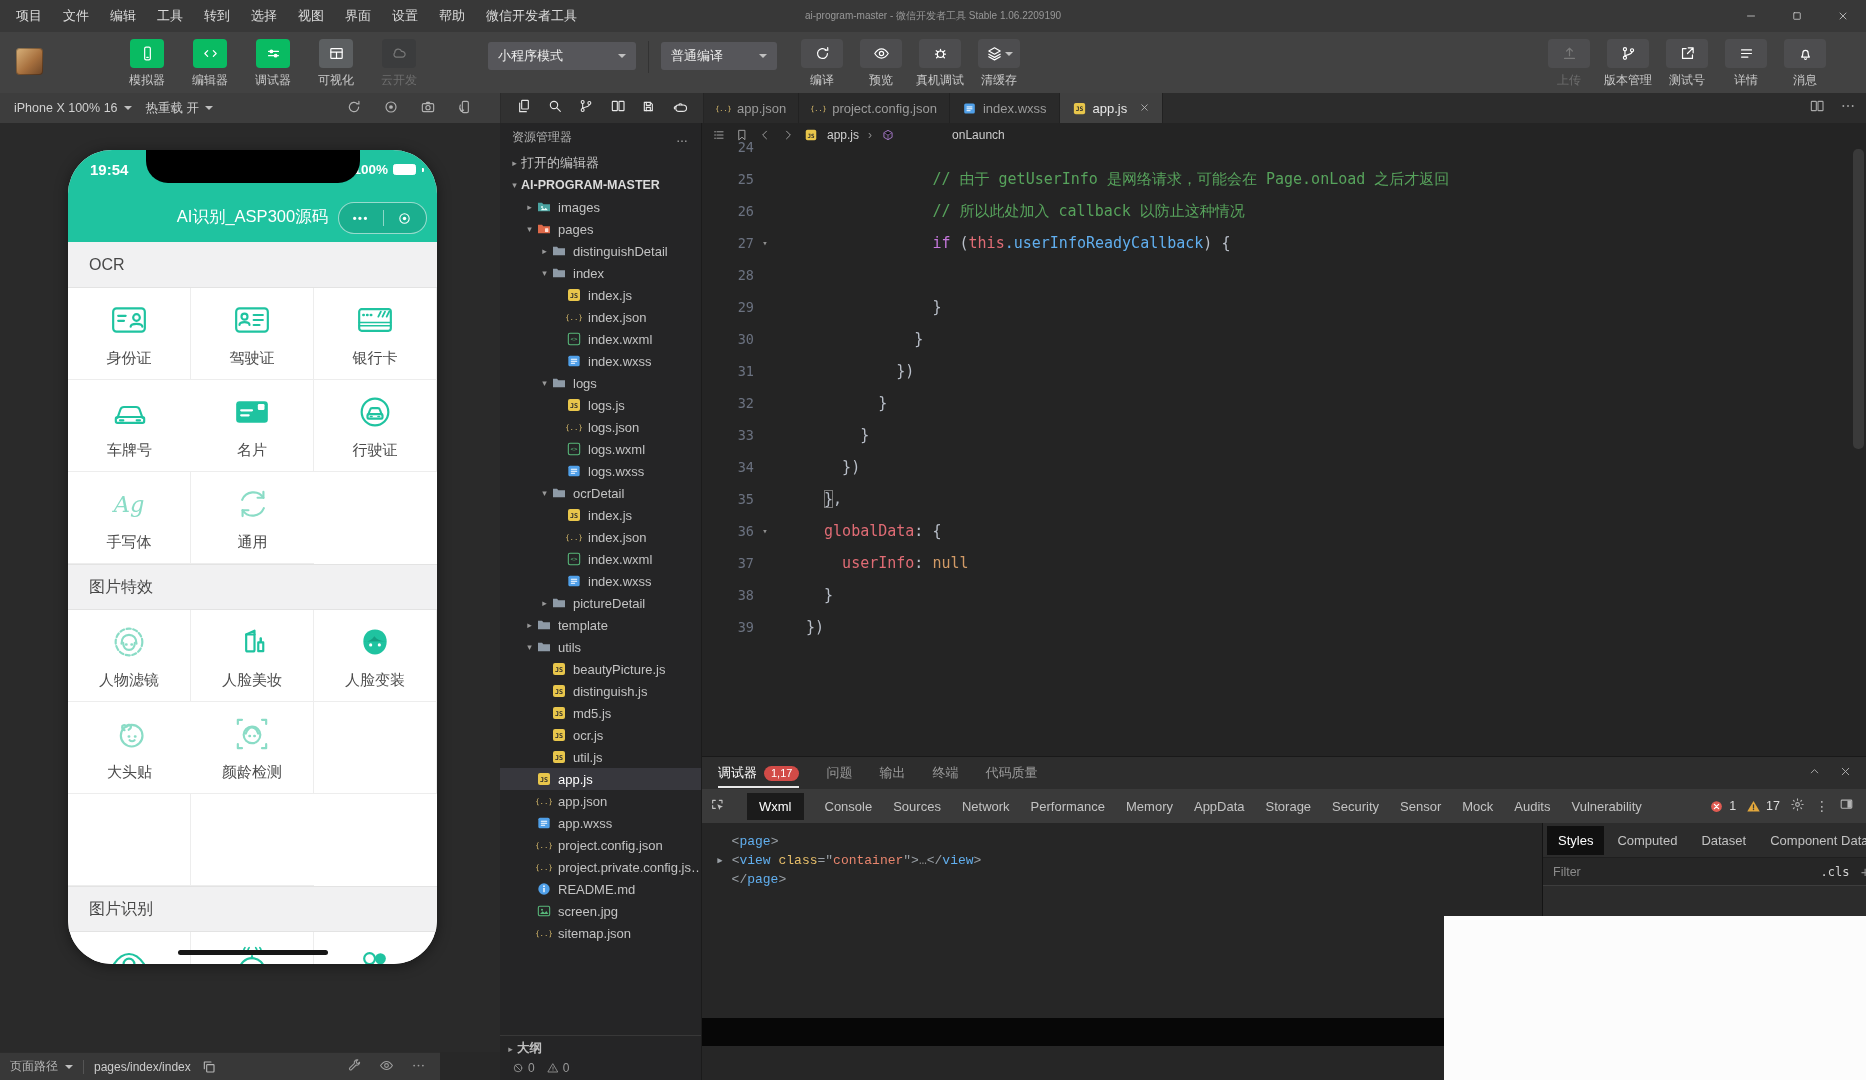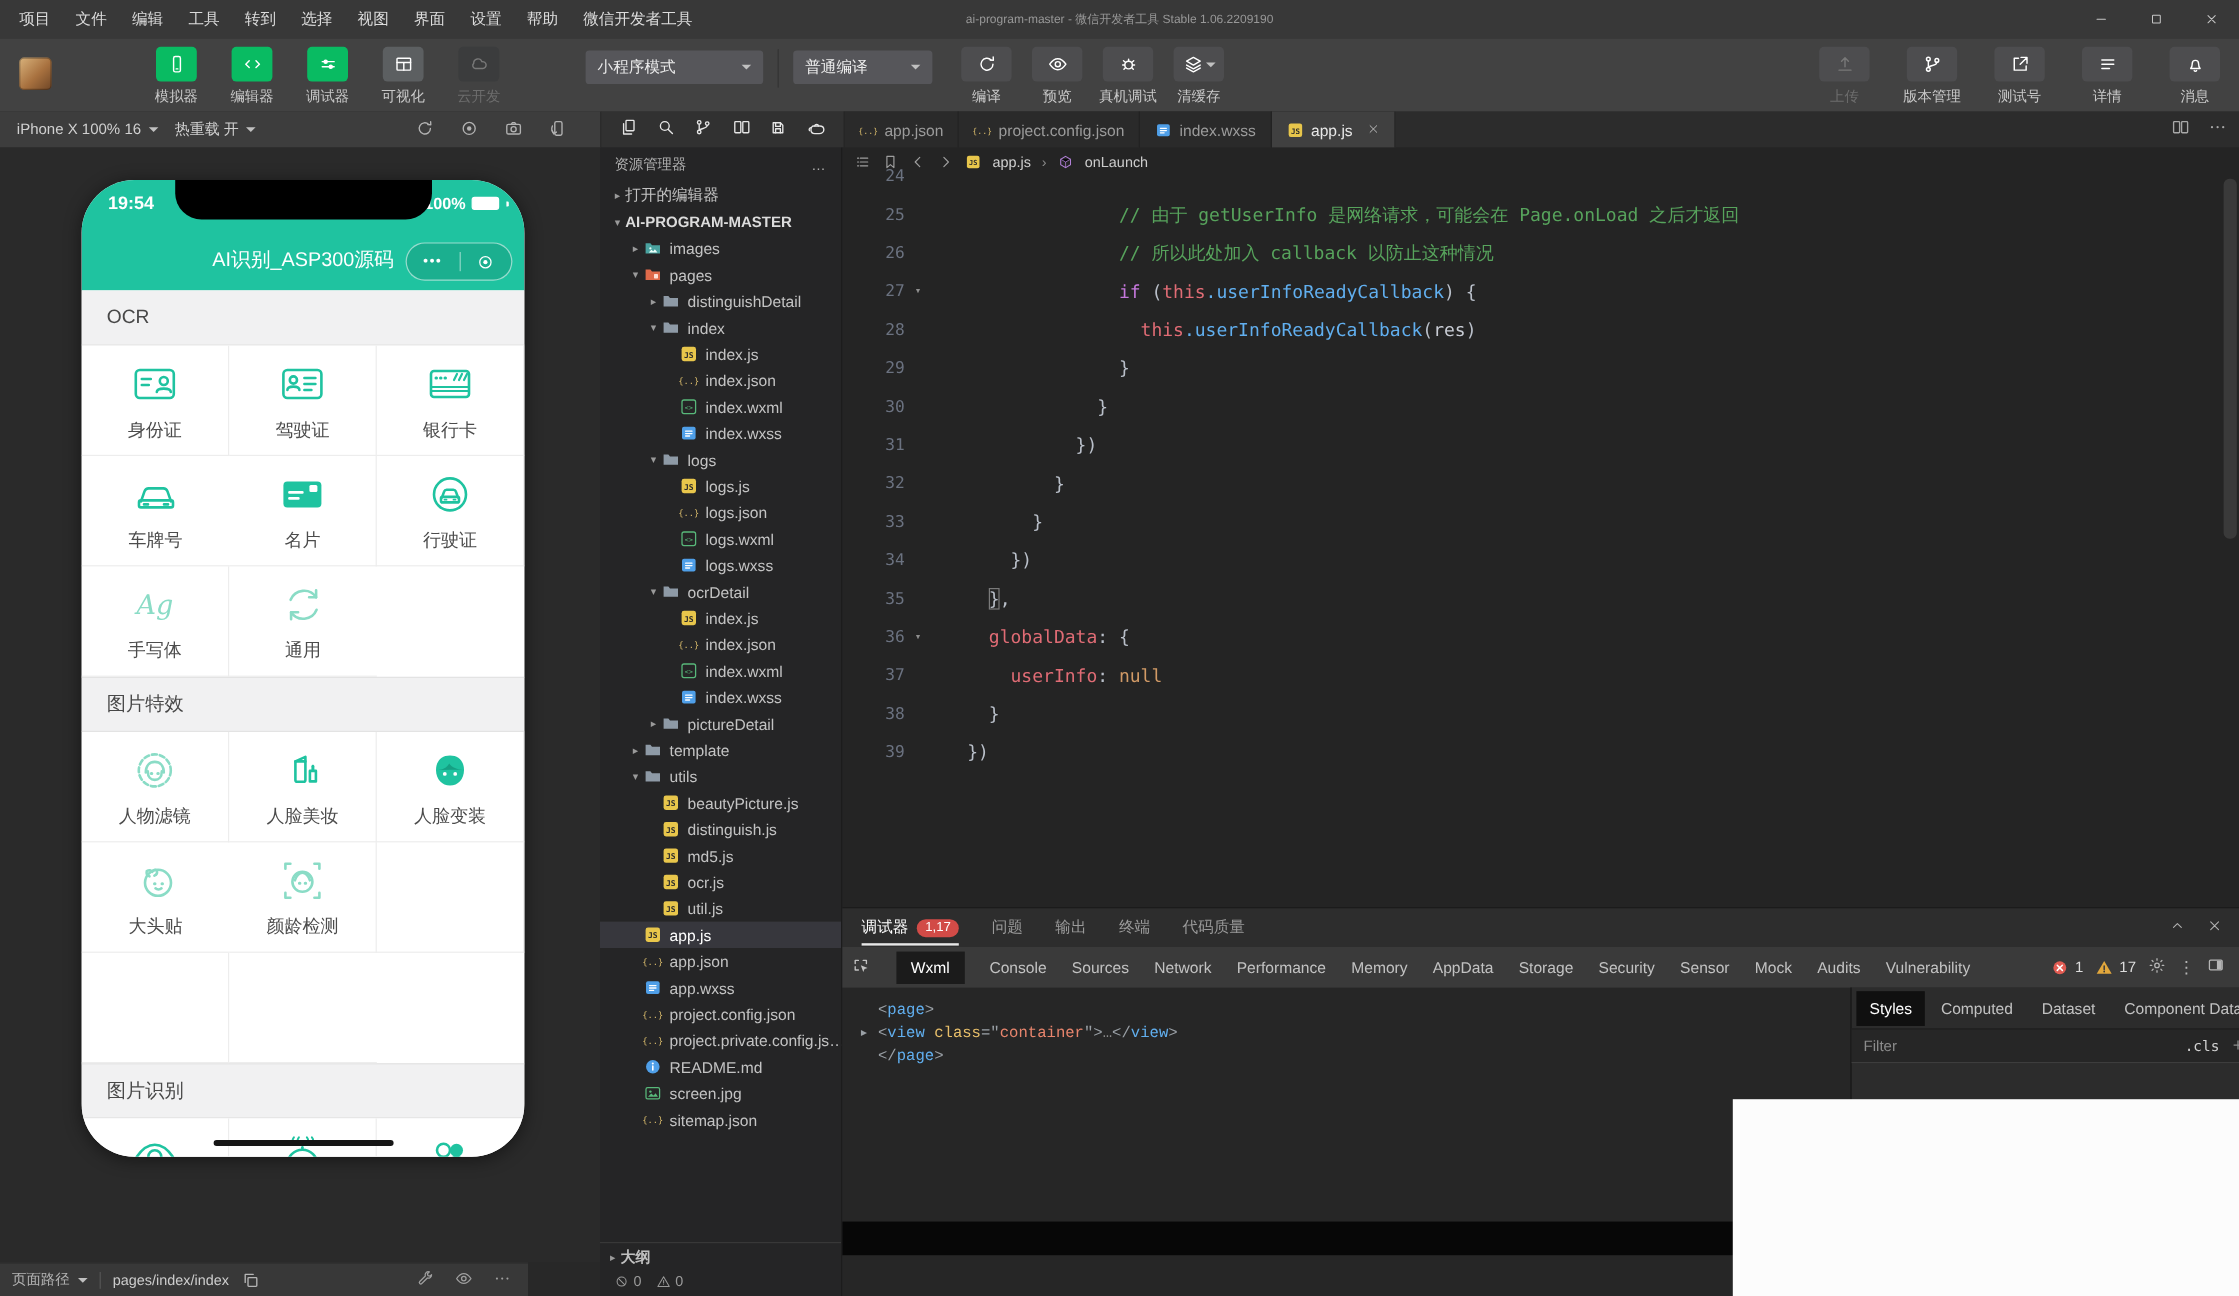--- a/index.html
+++ b/index.html
@@ -30,21 +30,21 @@
   .tbtn.disabled .chip{background:#3b3c3d;color:#787878;}
   .tbtn.disabled .lbl{color:#6d6d6d;}
   .tbtn.action .chip{background:#4d4d4f;width:42px;}
   .tool-center{position:absolute;left:488px;top:7px;display:flex;align-items:flex-start;gap:12px;}
   .select{height:28px;background:#56565a;border-radius:3px;display:flex;align-items:center;justify-content:space-between;
           padding:0 10px;color:#ececec;font-size:13px;margin-top:3px;cursor:default;}
   .select .caret{margin-left:14px;}
   .caret{width:0;height:0;border:4px solid transparent;border-top-color:#c0c0c0;display:inline-block;transform:translateY(2px);}
   .vline{width:1px;height:32px;background:#333;margin-top:2px;}
   .tool-actions{display:flex;gap:9px;margin-left:8px;}
-  .tool-right{position:absolute;right:12px;top:7px;display:flex;gap:23px;}
+  .tool-right{position:absolute;right:36px;top:7px;display:flex;gap:9px;}
   .tool-right .chip{background:#4d4d4f;width:36px;}
 
   
   .subbar{position:absolute;top:93px;left:0;width:100%;height:30px;display:flex;}
   .sim-sub{width:500px;flex:none;background:#3d3d3d;display:flex;position:relative;font-size:12.5px;color:#d0d0d0;border-right:1px solid #2b2b2b;}
   .sim-sub .seg{margin-left:14px;display:flex;align-items:center;gap:6px;white-space:nowrap;}
   .sim-sub-icons{position:absolute;left:346px;top:0;height:30px;display:flex;align-items:center;gap:21px;color:#b2b2b2;}
   .exp-sub{width:202px;flex:none;background:#313131;display:flex;align-items:center;justify-content:space-evenly;color:#a6a6a6;border-right:1px solid #252525;}
   .exp-sub .ic:first-child{color:#e6e6e6;}
   .tabbar{flex:1;background:#2c2c2c;display:flex;position:relative;}
@@ -108,21 +108,21 @@
   .outline-row .arr{width:13px;margin-left:4px;font-size:9px;color:#9a9a9a;text-align:center;font-weight:normal;}
   .problems-row{position:absolute;left:0;right:0;bottom:0;height:24px;display:flex;align-items:center;gap:4px;padding-left:12px;color:#9a9a9a;font-size:12px;}
   .problems-row .ic svg{width:12px;height:12px;}
   .problems-row .num{margin-right:8px;}
 
   
   .editor{position:absolute;left:702px;top:123px;width:1164px;height:633px;background:#242424;overflow:hidden;}
   .breadcrumb{height:24px;display:flex;align-items:center;gap:9px;padding-left:10px;color:#9e9e9e;font-size:12px;}
   .breadcrumb .ic svg{width:14px;height:14px;}
   .breadcrumb .file{color:#d0d0d0;}
-  .breadcrumb .sym{color:#cccccc;}
+  .breadcrumb .sym{color:#cccccc;margin-left:48px;}
   .crumb-sep{color:#8a8a8a;}
   .codewrap{position:absolute;top:24px;left:0;right:16px;bottom:0;font-family:"DejaVu Sans Mono",monospace;font-size:15px;}
   .cline{height:32px;line-height:32px;display:flex;white-space:pre;}
   .cline:first-child{margin-top:-16px;}
   .gut{width:52px;flex:none;text-align:right;color:#6b7280;font-size:13.5px;}
   .foldc{width:22px;flex:none;text-align:center;color:#8f8f8f;font-size:9px;}
   .ctext{display:block;margin-left:30px;}
   .tk-c{color:#57a35c;}
   .tk-k{color:#c678dd;}
   .tk-t{color:#e06c75;}
@@ -1190,21 +1190,21 @@
             <path d="M5 8l7 4 7-4M12 12v8" stroke="#b180d7" stroke-width="1.1"></path>
           </svg>
         </span>
       <span class="sym">onLaunch</span>
     </div>
     <div class="codewrap" id="code">
         <div class="cline"><span class="gut">24</span><span class="foldc"></span><span class="ctext" style="padding-left:0ch"></span></div>
         <div class="cline"><span class="gut">25</span><span class="foldc"></span><span class="ctext" style="padding-left:14ch"><span class="tk-c">// 由于 getUserInfo 是网络请求，可能会在 Page.onLoad 之后才返回</span></span></div>
         <div class="cline"><span class="gut">26</span><span class="foldc"></span><span class="ctext" style="padding-left:14ch"><span class="tk-c">// 所以此处加入 callback 以防止这种情况</span></span></div>
         <div class="cline"><span class="gut">27</span><span class="foldc">▾</span><span class="ctext" style="padding-left:14ch"><span class="tk-k">if</span><span class="tk-p"> (</span><span class="tk-t">this</span><span class="tk-f">.userInfoReadyCallback</span><span class="tk-p">) {</span></span></div>
-        <div class="cline"><span class="gut">28</span><span class="foldc"></span><span class="ctext" style="padding-left:16ch"><span class="tk-t">this</span><span class="tk-f">.userInfoReadyCallback</span><span class="tk-p">(</span><span class="tk-v">res</span><span class="tk-p">)</span></span></div>
+        <div class="cline"><span class="gut">28</span><span class="foldc"></span></div>
         <div class="cline"><span class="gut">29</span><span class="foldc"></span><span class="ctext" style="padding-left:14ch"><span class="tk-p">}</span></span></div>
         <div class="cline"><span class="gut">30</span><span class="foldc"></span><span class="ctext" style="padding-left:12ch"><span class="tk-p">}</span></span></div>
         <div class="cline"><span class="gut">31</span><span class="foldc"></span><span class="ctext" style="padding-left:10ch"><span class="tk-p">})</span></span></div>
         <div class="cline"><span class="gut">32</span><span class="foldc"></span><span class="ctext" style="padding-left:8ch"><span class="tk-p">}</span></span></div>
         <div class="cline"><span class="gut">33</span><span class="foldc"></span><span class="ctext" style="padding-left:6ch"><span class="tk-p">}</span></span></div>
         <div class="cline"><span class="gut">34</span><span class="foldc"></span><span class="ctext" style="padding-left:4ch"><span class="tk-p">})</span></span></div>
         <div class="cline"><span class="gut">35</span><span class="foldc"></span><span class="ctext" style="padding-left:2ch"><span class="tk-b">}</span><span class="tk-p">,</span></span></div>
         <div class="cline"><span class="gut">36</span><span class="foldc">▾</span><span class="ctext" style="padding-left:2ch"><span class="tk-r">globalData</span><span class="tk-p">: {</span></span></div>
         <div class="cline"><span class="gut">37</span><span class="foldc"></span><span class="ctext" style="padding-left:4ch"><span class="tk-r">userInfo</span><span class="tk-p">: </span><span class="tk-o">null</span></span></div>
         <div class="cline"><span class="gut">38</span><span class="foldc"></span><span class="ctext" style="padding-left:2ch"><span class="tk-p">}</span></span></div>

